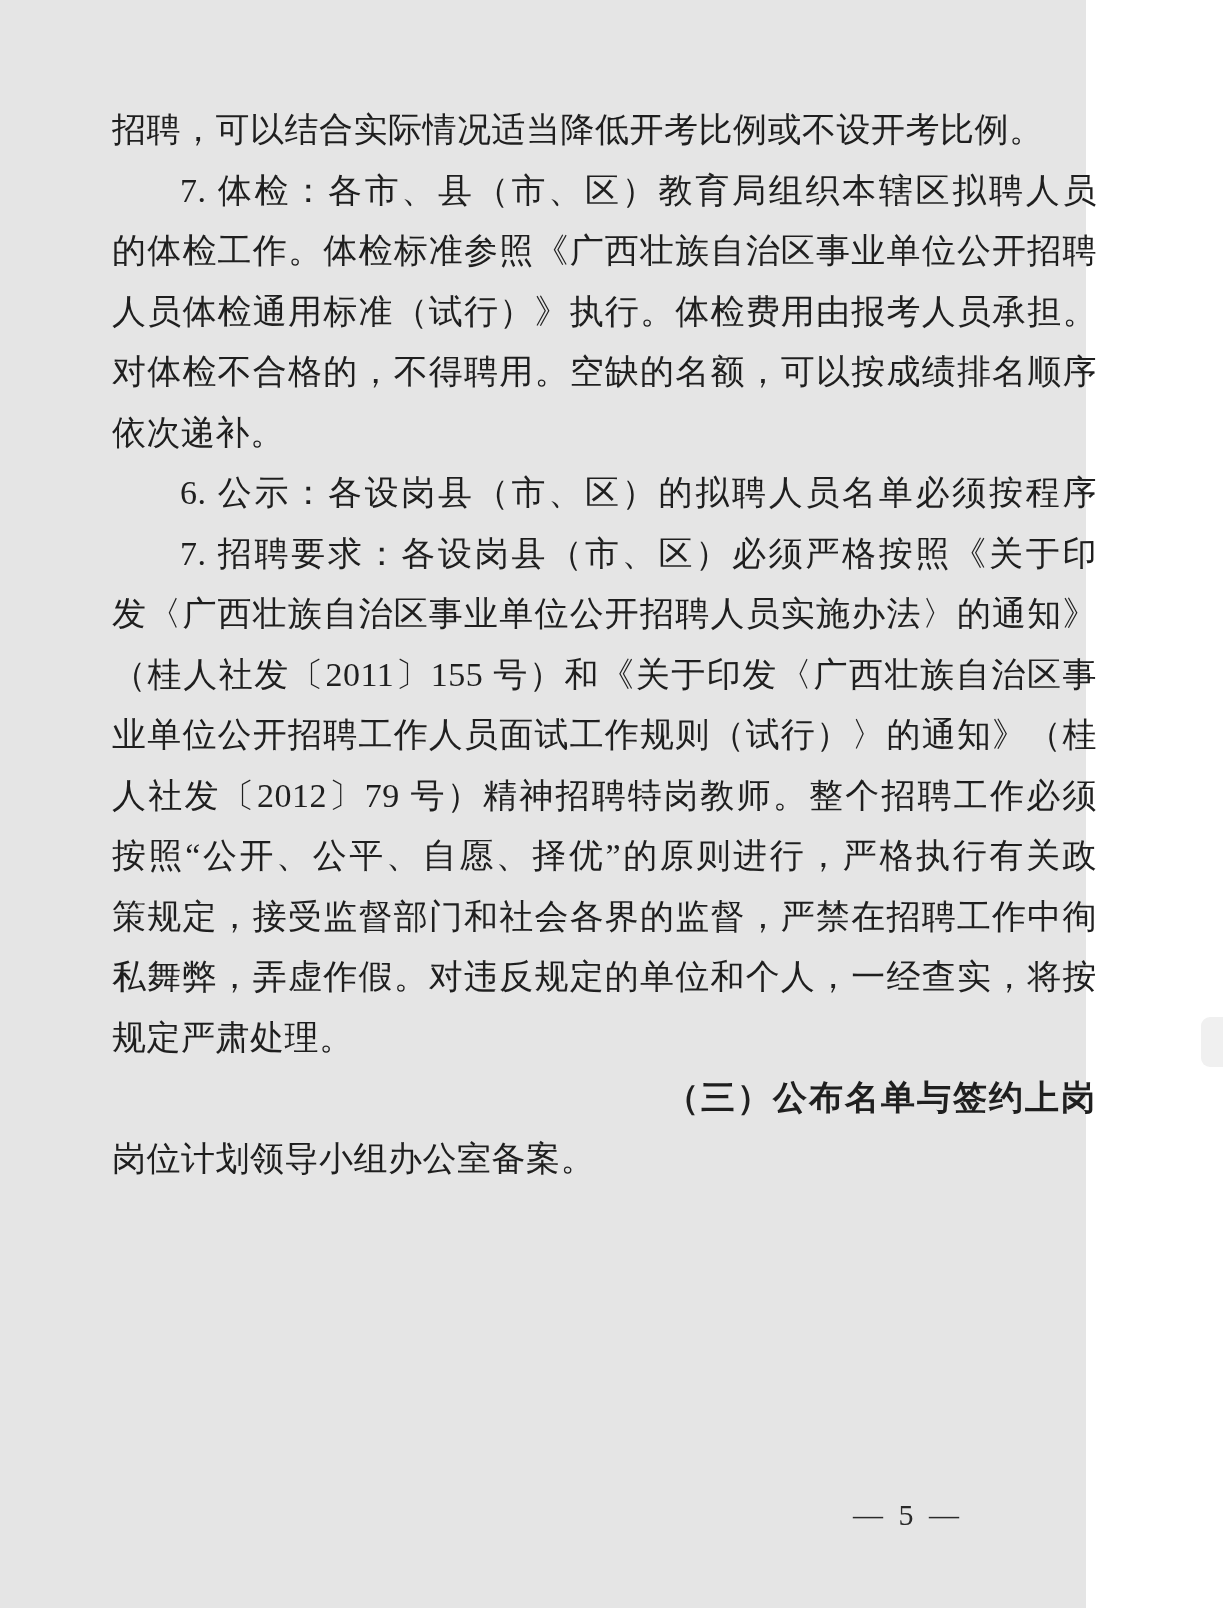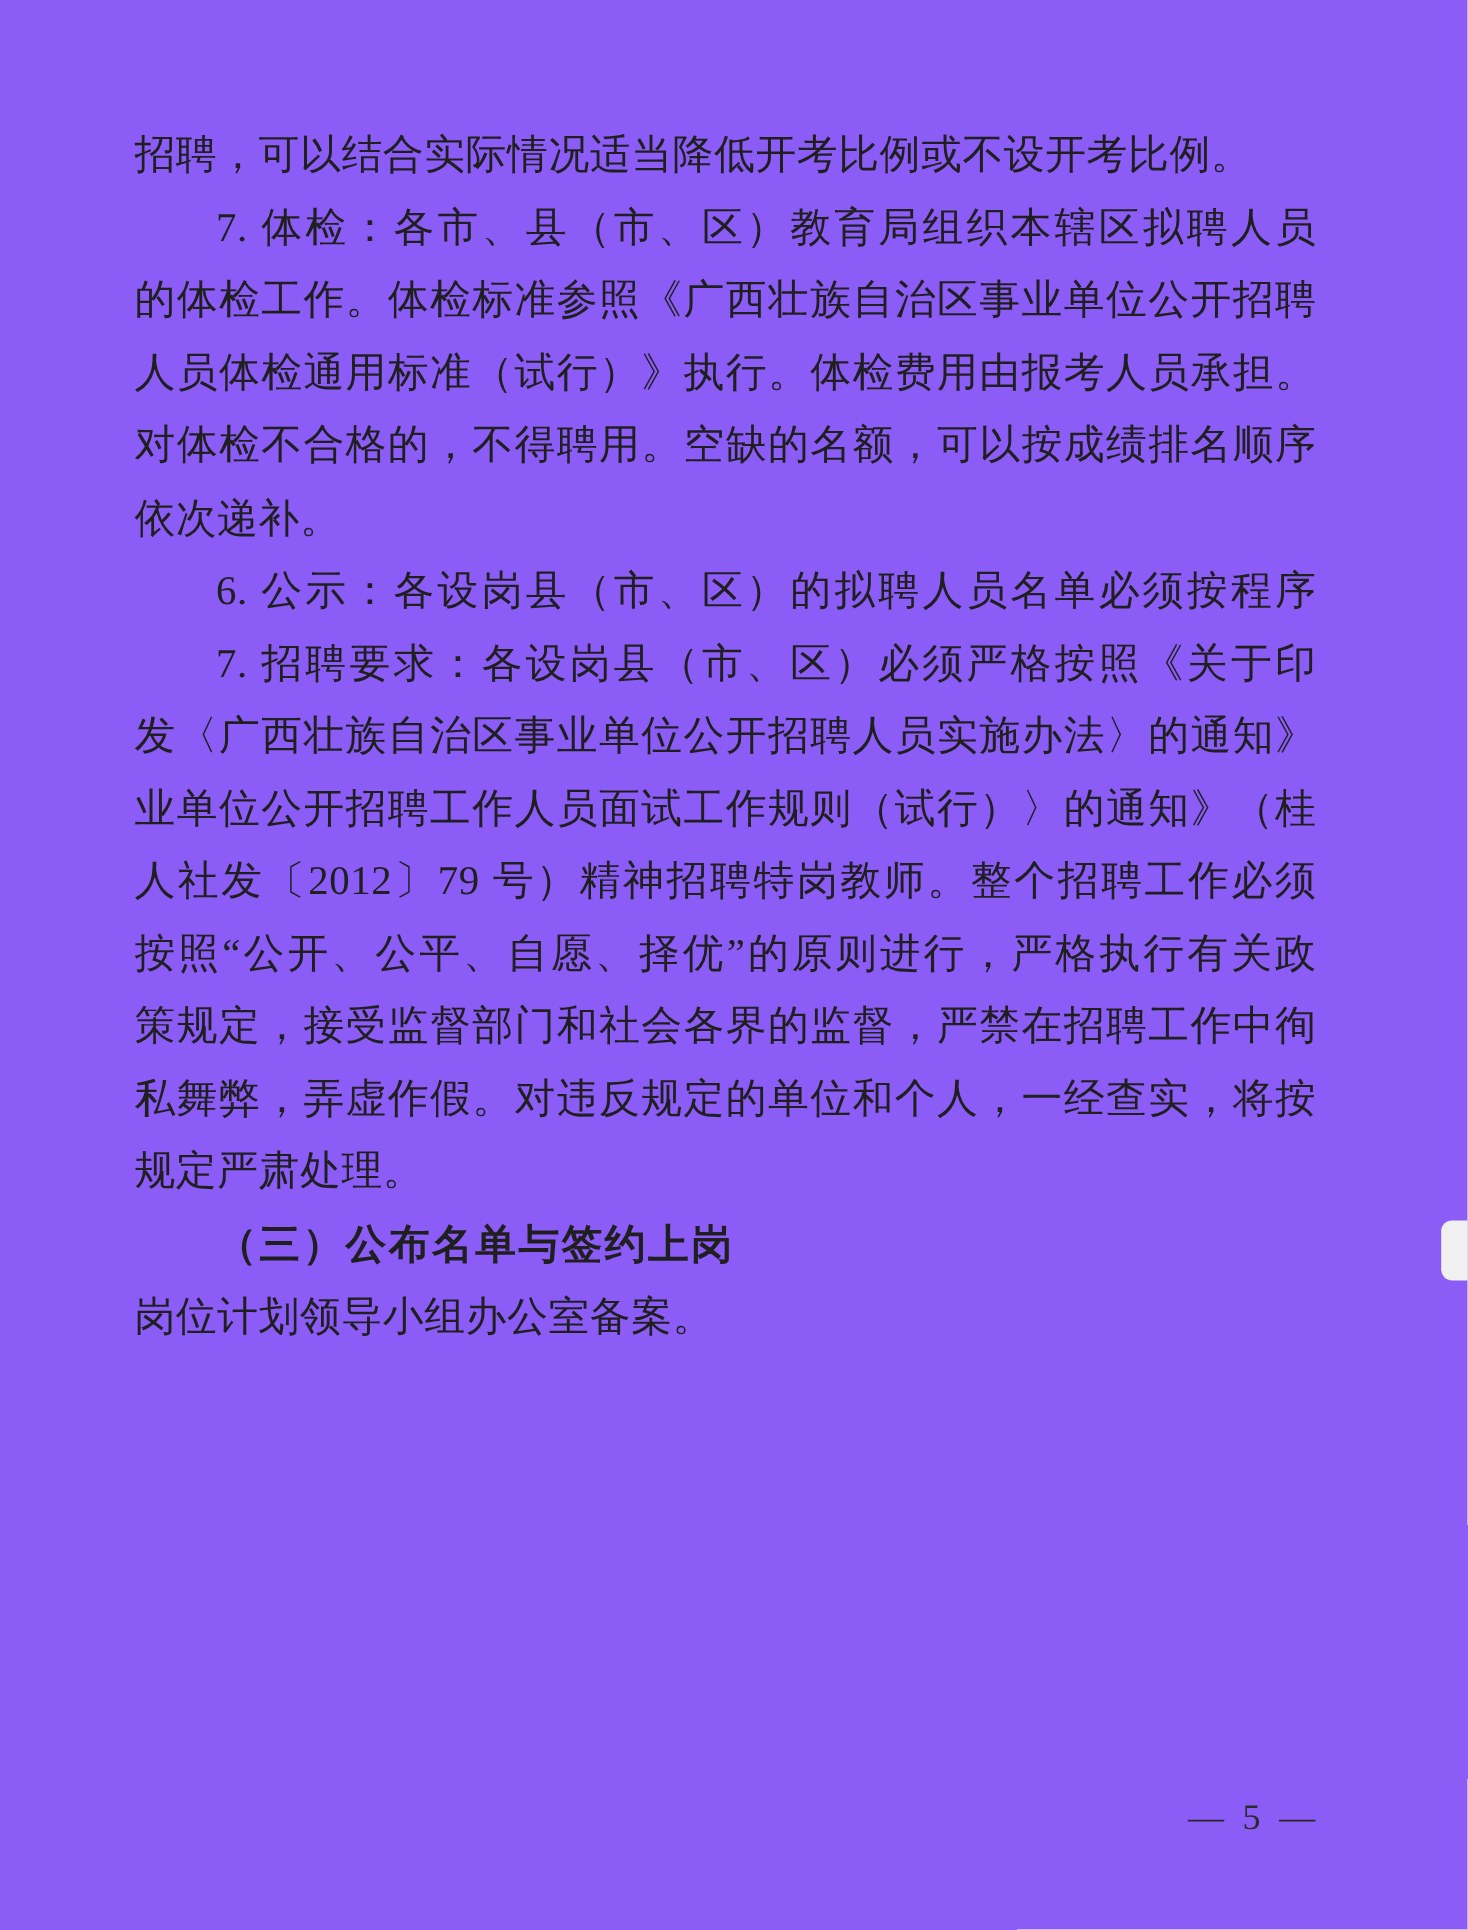--- a/index.html
+++ b/index.html
@@ -5,23 +5,23 @@
   * { margin: 0; padding: 0; box-sizing: border-box; }
   html, body {
     width: 1223px;
     height: 1608px;
     background: #ffffff;
     overflow: hidden;
     font-family: "Liberation Serif", "DejaVu Serif", serif;
   }
   .page {
     position: relative;
-    width: 1223px;
+    width: 1086px;
     height: 1608px;
-    background: #8b5cf6;
+    background: #e5e5e5;
   }
   .doc-body {
     position: absolute;
     left: 112px;
     top: 100px;
     width: 985px;
     font-size: 34px;
     line-height: 60.5px;
     color: #1f1f1f;
     letter-spacing: 0.5px;
@@ -33,20 +33,21 @@
   }
   .line.fill {
     white-space: normal;
     text-align: justify;
     text-align-last: justify;
     text-justify: inter-character;
     overflow: hidden;
   }
   .line.indent {
     text-indent: 68px;
+    text-align: right;
   }
   .line.heading {
     font-weight: 700;
     letter-spacing: 2px;
   }
   .page-number {
     position: absolute;
     top: 1498px;
     right: 123px;
     font-size: 30px;
@@ -72,20 +73,21 @@
   <div class="doc-body">
       <div class="line">招聘，可以结合实际情况适当降低开考比例或不设开考比例。</div>
       <div class="line indent fill">7. 体检：各市、县（市、区）教育局组织本辖区拟聘人员</div>
       <div class="line fill">的体检工作。体检标准参照《广西壮族自治区事业单位公开招聘</div>
       <div class="line fill">人员体检通用标准（试行）》执行。体检费用由报考人员承担。</div>
       <div class="line fill">对体检不合格的，不得聘用。空缺的名额，可以按成绩排名顺序</div>
       <div class="line">依次递补。</div>
       <div class="line indent fill">6. 公示：各设岗县（市、区）的拟聘人员名单必须按程序</div>
       <div class="line indent fill">7. 招聘要求：各设岗县（市、区）必须严格按照《关于印</div>
       <div class="line fill">发〈广西壮族自治区事业单位公开招聘人员实施办法〉的通知》</div>
+      <div class="line fill">（桂人社发〔2011〕155 号）和《关于印发〈广西壮族自治区事</div>
       <div class="line fill">业单位公开招聘工作人员面试工作规则（试行）〉的通知》（桂</div>
       <div class="line fill">人社发〔2012〕79 号）精神招聘特岗教师。整个招聘工作必须</div>
       <div class="line fill">按照“公开、公平、自愿、择优”的原则进行，严格执行有关政</div>
       <div class="line fill">策规定，接受监督部门和社会各界的监督，严禁在招聘工作中徇</div>
       <div class="line fill">私舞弊，弄虚作假。对违反规定的单位和个人，一经查实，将按</div>
       <div class="line">规定严肃处理。</div>
       <div class="line indent heading">（三）公布名单与签约上岗</div>
       <div class="line">岗位计划领导小组办公室备案。</div>
     </div>
 

